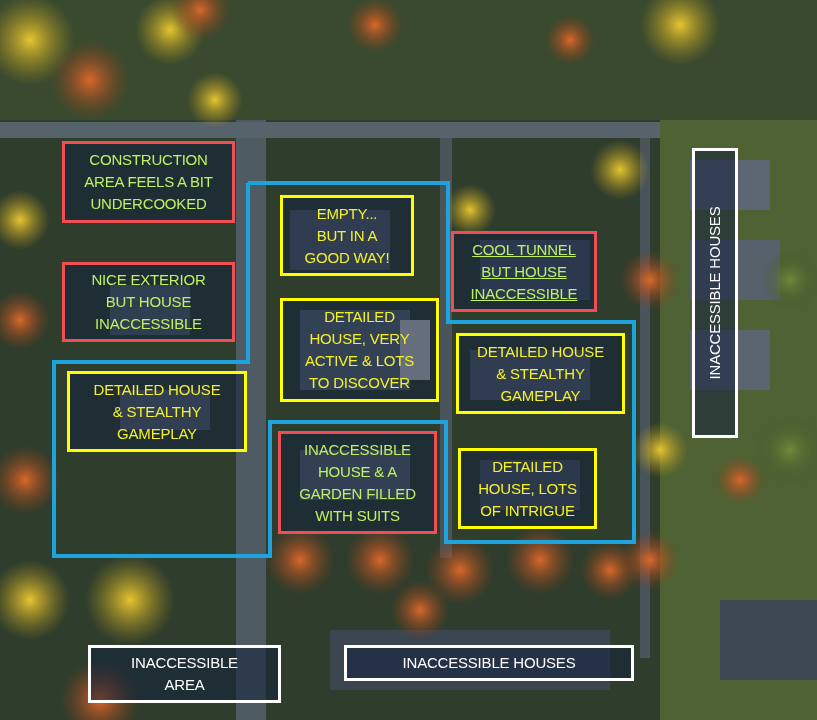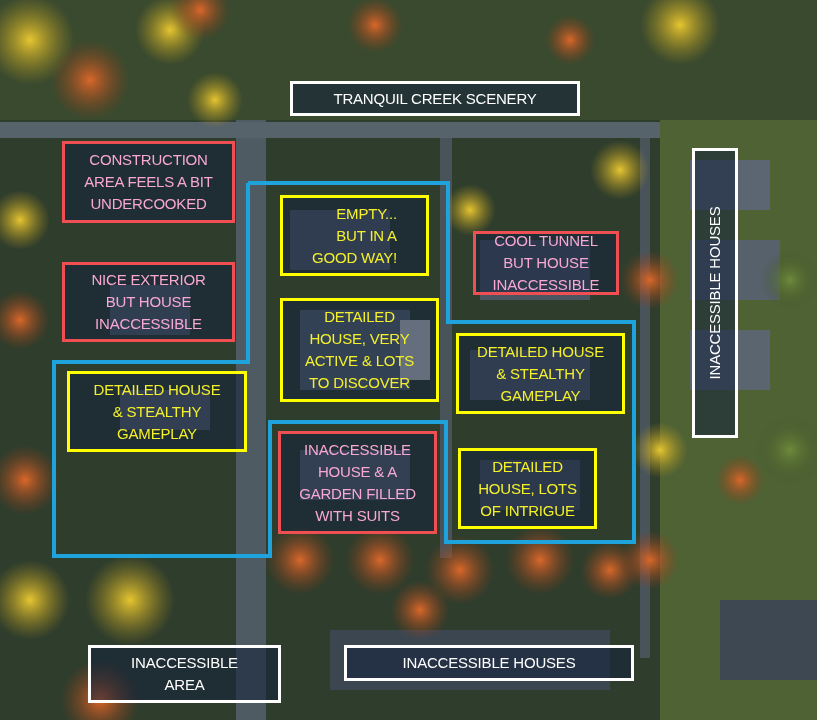--- a/index.html
+++ b/index.html
@@ -8,21 +8,21 @@
   #bg { position: absolute; inset: 0; }
   .label {
     position: absolute; box-sizing: border-box;
     display: flex; align-items: center; justify-content: center;
     text-align: center; text-transform: uppercase;
     font-family: "Liberation Sans", sans-serif;
     font-size: 15px; line-height: 22px; letter-spacing: -0.2px;
     background: rgba(18, 32, 60, 0.55);
   }
   .label span { display: block; white-space: pre-line; }
-  .red { border: 3px solid #ef4f52; color: #f9a8d4; }
+  .red { border: 3px solid #ef4f52; color: #bef264; }
   .yellow { border: 3px solid #ffff00; color: #f4f12a; }
   .white { border: 3px solid #ffffff; color: #ffffff; }
   .vertical span { transform: rotate(-90deg); white-space: nowrap; }
   #boundary { position: absolute; inset: 0; pointer-events: none; }
 </style>
 </head>
 <body>
 
 <div id="map">
 
@@ -92,23 +92,20 @@
     <circle cx="740" cy="480" r="25" fill="url(#treeO)"></circle>
     <circle cx="790" cy="280" r="30" fill="url(#treeG)"></circle>
     <circle cx="790" cy="450" r="35" fill="url(#treeG)"></circle>
     <circle cx="100" cy="700" r="40" fill="url(#treeO)"></circle>
   </svg>
 
   <svg id="boundary" width="817" height="720" viewBox="0 0 817 720">
     <polyline fill="none" stroke="#1ea3dc" stroke-width="4" stroke-linejoin="miter" points="248,183 448,183 448,322 634,322 634,542 446,542 446,422 270,422 270,556 54,556 54,362 248,362 248,183"></polyline>
   </svg>
 
-  <div class="label white" style="left:290px; top:81px; width:290px; height:35px;">
-    <span>TRANQUIL CREEK SCENERY</span>
-  </div>
   <div class="label white vertical" style="left:692px; top:148px; width:46px; height:290px;">
     <span>INACCESSIBLE HOUSES</span>
   </div>
   <div class="label white" style="left:88px; top:645px; width:193px; height:58px;">
     <span>INACCESSIBLE
 AREA</span>
   </div>
   <div class="label white" style="left:344px; top:645px; width:290px; height:36px;">
     <span>INACCESSIBLE HOUSES</span>
   </div>
@@ -116,33 +113,33 @@
   <div class="label red" style="left:62px; top:141px; width:173px; height:82px;">
     <span>CONSTRUCTION
 AREA FEELS A BIT
 UNDERCOOKED</span>
   </div>
   <div class="label red" style="left:62px; top:262px; width:173px; height:80px;">
     <span>NICE EXTERIOR
 BUT HOUSE
 INACCESSIBLE</span>
   </div>
-  <div class="label red" style="left:473px; top:231px; width:146px; height:64px;">
+  <div class="label red" style="left:451px; top:231px; width:146px; height:81px;text-decoration:underline;">
     <span>COOL TUNNEL
 BUT HOUSE
 INACCESSIBLE</span>
   </div>
   <div class="label red" style="left:278px; top:431px; width:159px; height:103px;">
     <span>INACCESSIBLE
 HOUSE &amp; A
 GARDEN FILLED
 WITH SUITS</span>
   </div>
 
-  <div class="label yellow" style="left:280px; top:195px; width:149px; height:81px;text-align:right;">
+  <div class="label yellow" style="left:280px; top:195px; width:134px; height:81px;">
     <span>EMPTY...
 BUT IN A
 GOOD WAY!</span>
   </div>
   <div class="label yellow" style="left:280px; top:298px; width:159px; height:104px;">
     <span>DETAILED
 HOUSE, VERY
 ACTIVE &amp; LOTS
 TO DISCOVER</span>
   </div>

